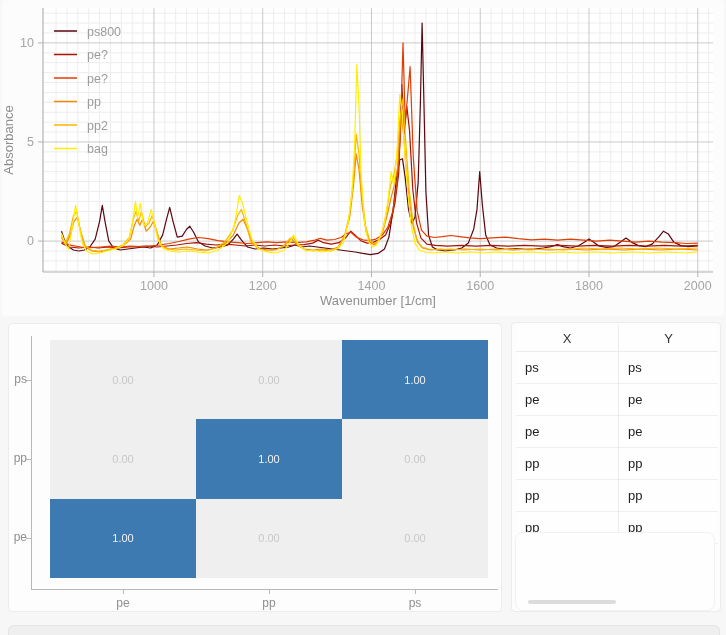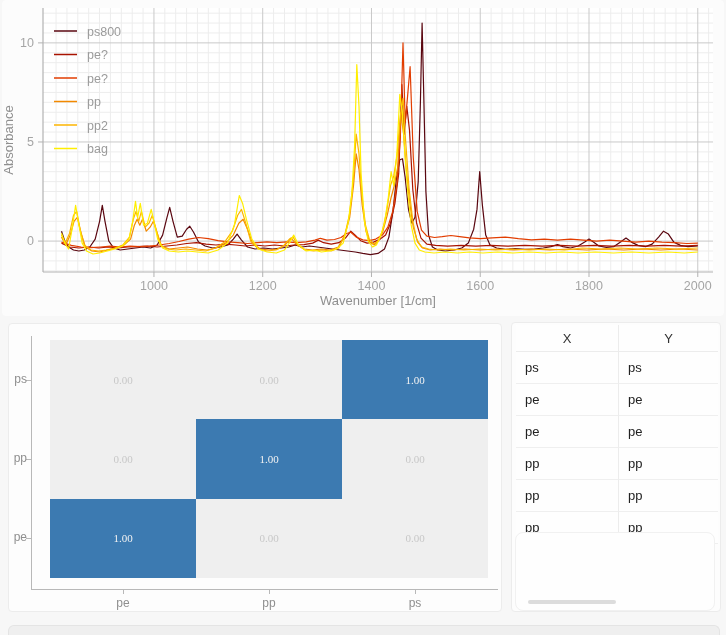--- a/index.html
+++ b/index.html
@@ -9,21 +9,21 @@
     font-family:"Liberation Sans","DejaVu Sans",sans-serif;
   }
   .panel{position:absolute;background:#fdfdfd;border:1px solid #ececec;border-radius:4px;box-sizing:border-box;}
   
   #spectra-panel{left:2px;top:0;width:722px;height:316px;border:none;background:#fcfcfc;}
   #spectra-svg{position:absolute;left:-2px;top:0;}
   
   #heatmap-panel{left:8px;top:323px;width:494px;height:289px;}
   #heatmap{position:absolute;left:0;top:0;width:100%;height:100%;}
   .hm-cell{position:absolute;display:flex;align-items:center;justify-content:center;
-           font-size:11px;box-sizing:border-box;font-family:Liberation Serif, serif;}
+           font-size:11px;box-sizing:border-box;}
   .hm-axis{position:absolute;background:#b8b8b8;}
   .hm-tick{position:absolute;background:#b8b8b8;}
   .hm-ylab{position:absolute;color:#8f8f8f;font-size:12px;text-align:right;width:18px;}
   .hm-xlab{position:absolute;color:#8f8f8f;font-size:12px;text-align:center;width:40px;}
   
   #table-panel{left:511px;top:322px;width:210px;height:290px;border:1px solid #ececec;background:#fdfdfd;}
   #pair-table{position:absolute;left:4px;top:2px;width:202px;border-collapse:separate;border-spacing:0;
               background:#ffffff;font-size:13px;color:#222;}
   #pair-table th{font-weight:normal;color:#333;text-align:center;height:24px;
                  border-bottom:1px solid #ececec;background:#fefefe;}

